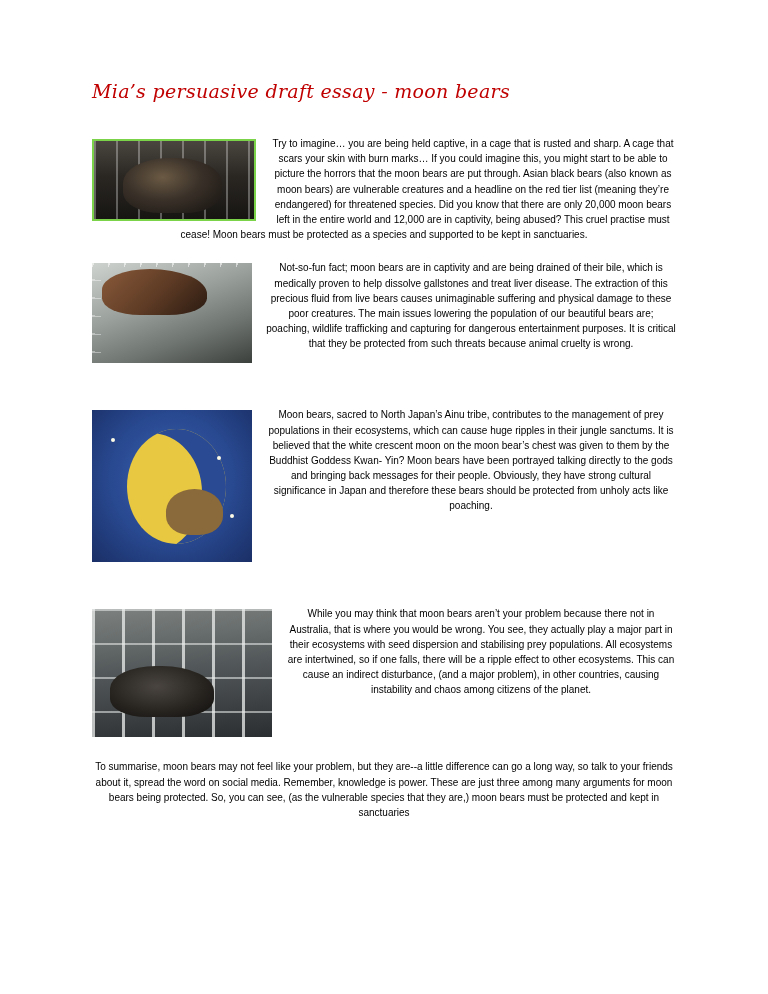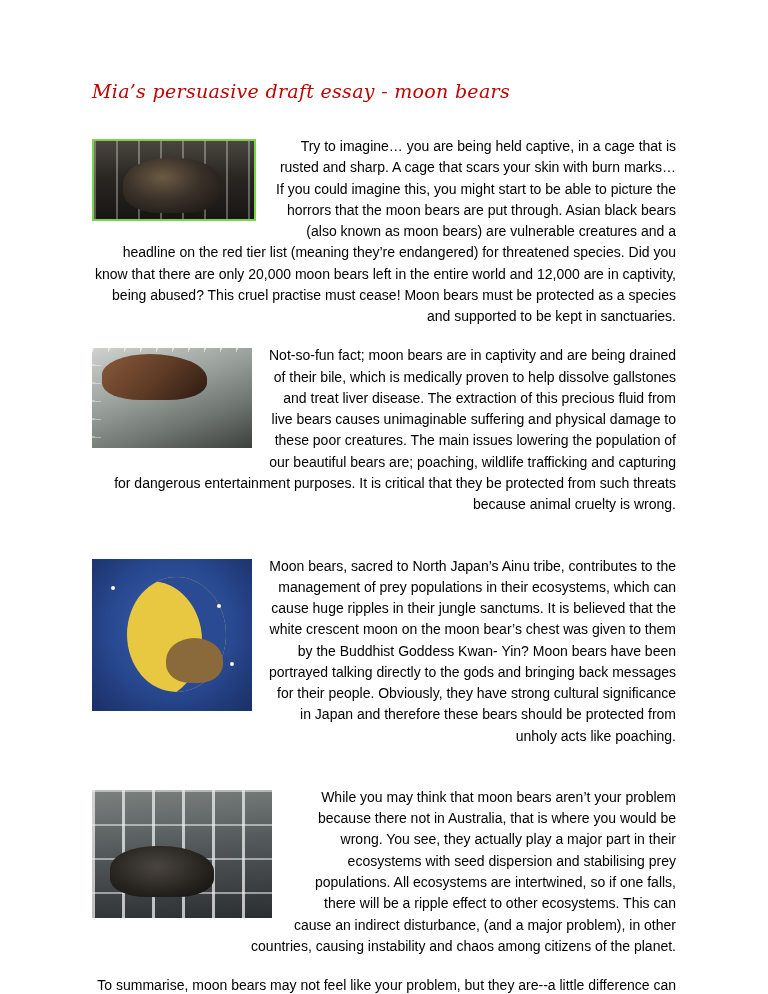--- a/index.html
+++ b/index.html
@@ -25,23 +25,23 @@
   .doc-title {
     font-family: "DejaVu Serif", serif;
     font-style: italic;
     color: #c00000;
     font-size: 19px;
     letter-spacing: 0.3px;
     margin: 0 0 34px 0;
     font-weight: normal;
   }
   .para {
-    font-size: 14px;
+    font-size: 10px;
     line-height: 1.52;
-    text-align: right;
+    text-align: center;
     color: #000000;
     margin: 0;
   }
   .block {
     margin-bottom: 18px;
     overflow: hidden;
   }
   .figure {
     float: left;
     margin: 3px 14px 4px 0;

